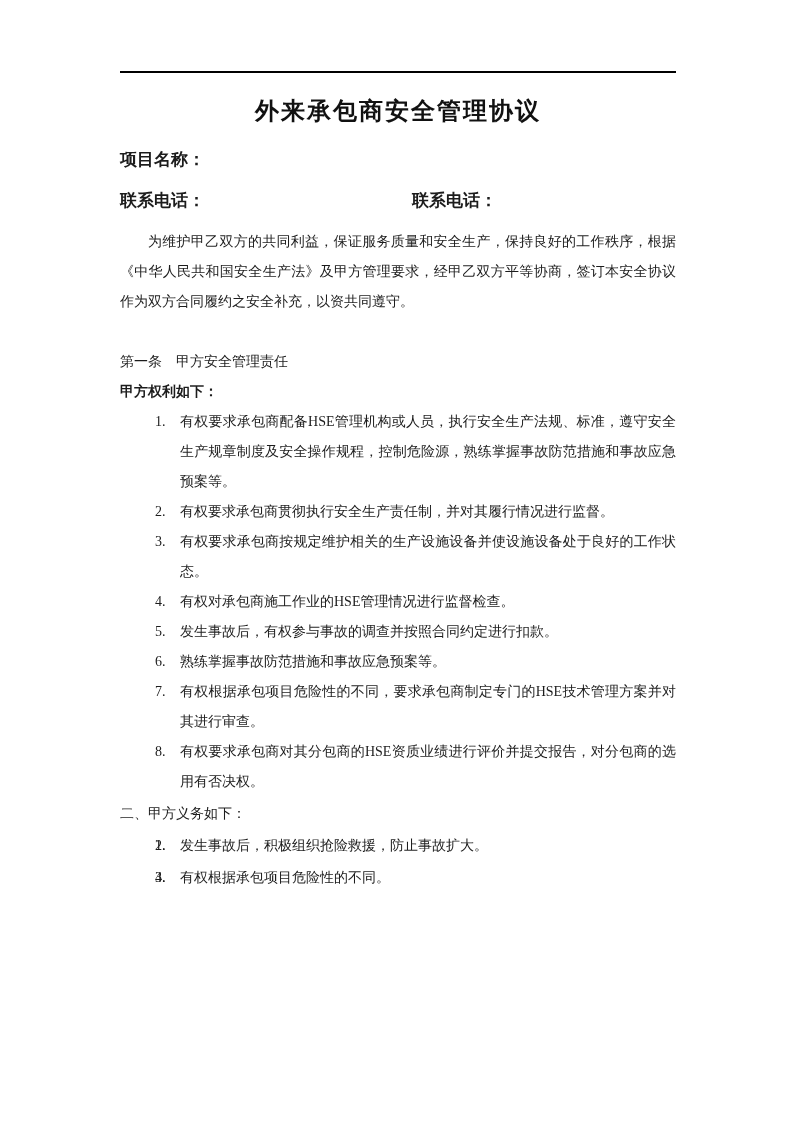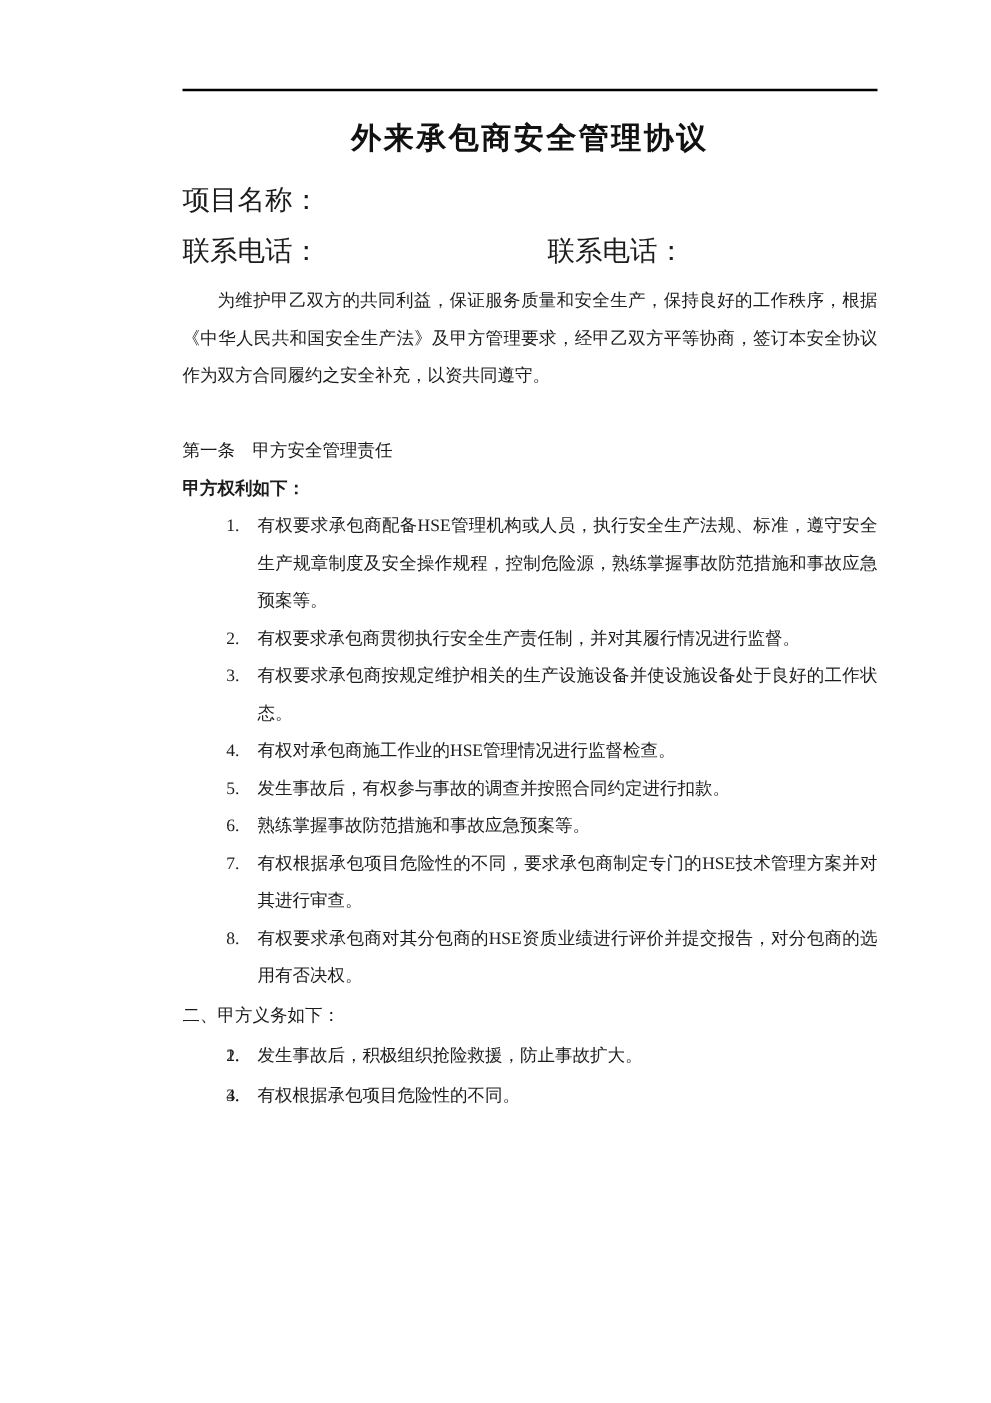--- a/index.html
+++ b/index.html
@@ -3,21 +3,20 @@
 <meta charset="utf-8">
 <style>
   html,body{margin:0;padding:0;background:#ffffff;}
   .page{
     position:relative;
     width:687px;height:1122px;
     background:#ffffff;
     color:#1c1c1c;
     font-family:"Liberation Serif","DejaVu Serif",serif;
     overflow:hidden;
-    margin-left:26px;
   }
   .content{
     position:absolute;
     left:120px;top:0;
     width:556px;
   }
   .top-rule{
     margin-top:71px;
     border-top:2px solid #000000;
     height:0;
@@ -27,22 +26,22 @@
     font-family:"Liberation Sans","DejaVu Sans",sans-serif;
     font-weight:700;
     font-size:24px;
     line-height:36px;
     letter-spacing:2px;
     text-align:center;
     color:#111111;
   }
   .meta{
     margin-top:10px;
-    font-size:22px;
-    font-weight:400;
+    font-size:17px;
+    font-weight:700;
     color:#1c1c1c;
   }
   .meta-row{
     position:relative;
     height:41px;
     line-height:41px;
     white-space:nowrap;
   }
   .meta-right{
     position:absolute;

